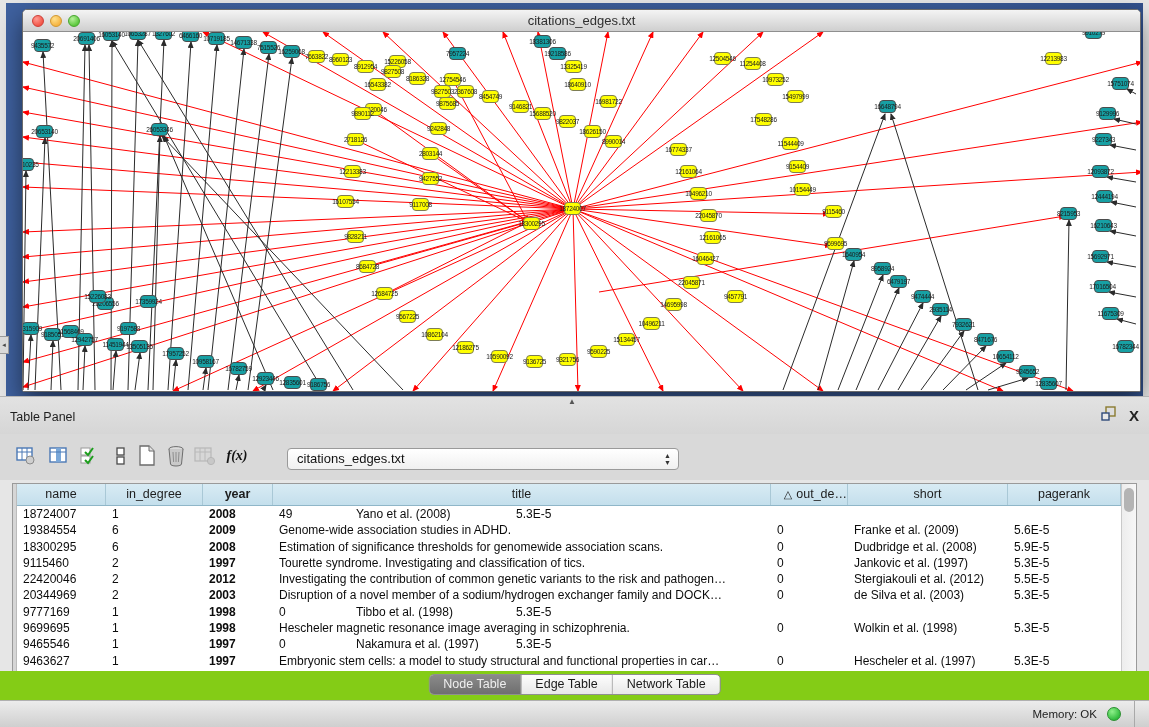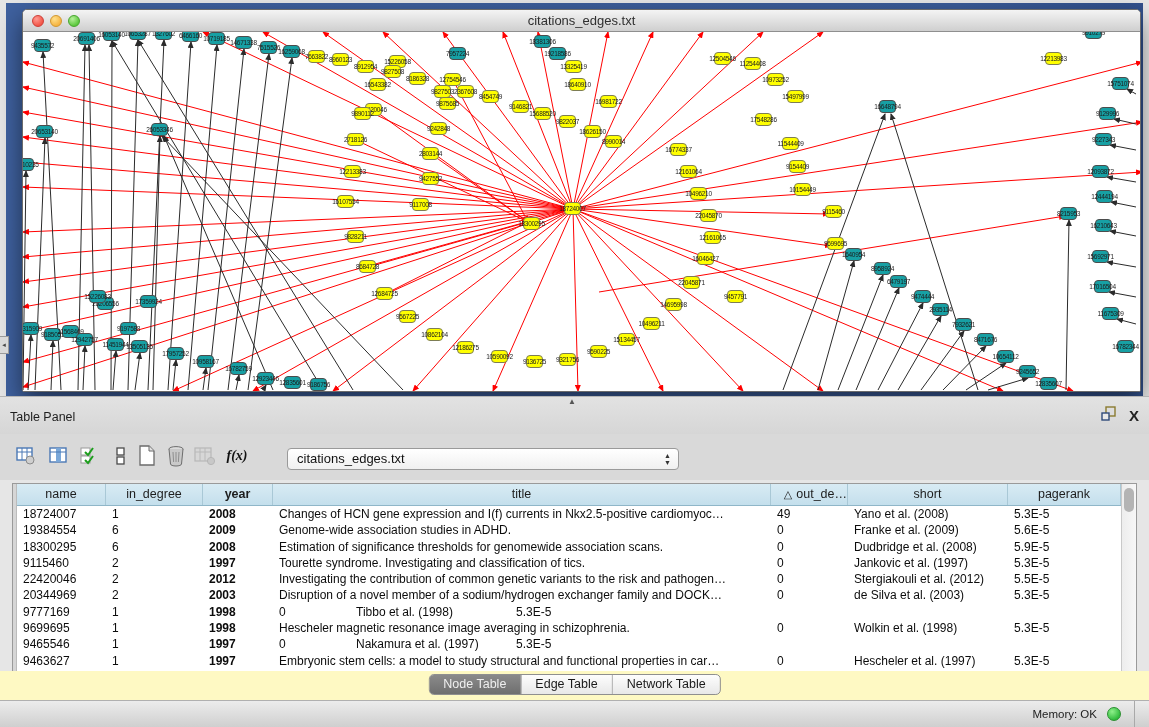--- a/index.html
+++ b/index.html
@@ -64,21 +64,21 @@
   .trow { display:flex; height:16.3px; }
   .cell { font-size:12px; color:#0c0c0c; line-height:16.3px; padding-left:6px;
           white-space:nowrap; overflow:hidden; }
   .c0{width:89px;} .c1{width:97px;} .c2{width:70px;font-weight:bold;} .c3{width:498px;} .c4{width:77px;} .c5{width:160px;} .c6{flex:1;}
   .vscroll { width:15px; background:linear-gradient(90deg,#ededed,#f7f7f7); border-left:1px solid #c9c9c9; position:relative; }
   .vthumb { position:absolute; left:2px; top:4px; width:10px; height:24px; border-radius:5px;
             background:#b4b4b4; }
   .gutter { width:4px; background:#d6d6d6; border-right:1px solid #bcbcbc; }
 
   
-  .tabsbar { position:absolute; left:0; top:671px; width:1149px; height:29px; background:#fef9c3; }
+  .tabsbar { position:absolute; left:0; top:671px; width:1149px; height:29px; background:#84cc16; }
   .seg { position:absolute; left:50%; transform:translateX(-50%); top:3px; height:21px; display:flex;
          border:1px solid #8f8f8f; border-radius:5px; overflow:hidden; background:linear-gradient(#fdfdfd,#e8e8e8); }
   .seg .tab { padding:0 14px; font-size:12.5px; line-height:19px; color:#1a1a1a; border-right:1px solid #b0b0b0; }
   .seg .tab:last-child { border-right:none; }
   .seg .tab.sel { background:linear-gradient(#8a8a8a,#6f6f6f); color:#efefef; }
 
   
   .statusbar { position:absolute; left:0; top:700px; width:1149px; height:27px;
                background:linear-gradient(#ececec,#cfcfcf); border-top:1px solid #b0b0b0; }
   .mem { position:absolute; right:52px; top:7px; font-size:11.5px; color:#222; }
@@ -654,21 +654,20 @@
           <div class="hcell c3"><span>title</span></div>
           <div class="hcell c4 left"><span class="tri">△</span><span>out_de…</span></div>
           <div class="hcell c5"><span>short</span></div>
           <div class="hcell c6"><span>pagerank</span></div>
         </div>
       <div class="tbody">
           <div class="trow">
             <div class="cell c0">18724007</div>
             <div class="cell c1">1</div>
             <div class="cell c2">2008</div>
-            <div class="cell c3">Changes of HCN gene expression and I(f) currents in Nkx2.5-positive cardiomyoc…</div>
             <div class="cell c4">49</div>
             <div class="cell c5">Yano et al. (2008)</div>
             <div class="cell c6">5.3E-5</div>
           </div>
           <div class="trow">
             <div class="cell c0">19384554</div>
             <div class="cell c1">6</div>
             <div class="cell c2">2009</div>
             <div class="cell c3">Genome-wide association studies in ADHD.</div>
             <div class="cell c4">0</div>

